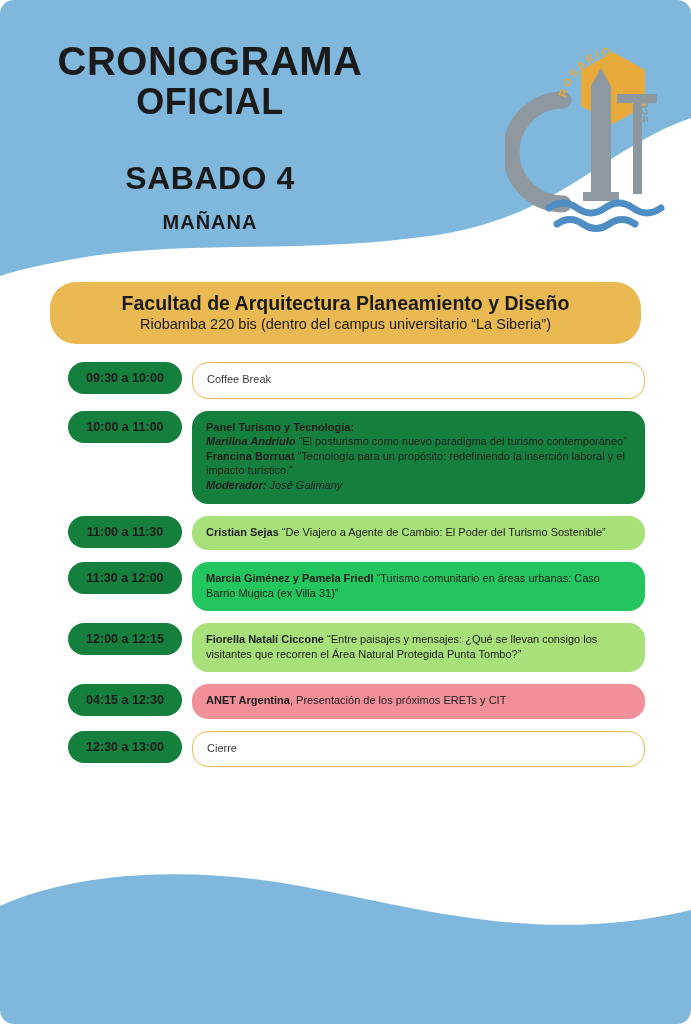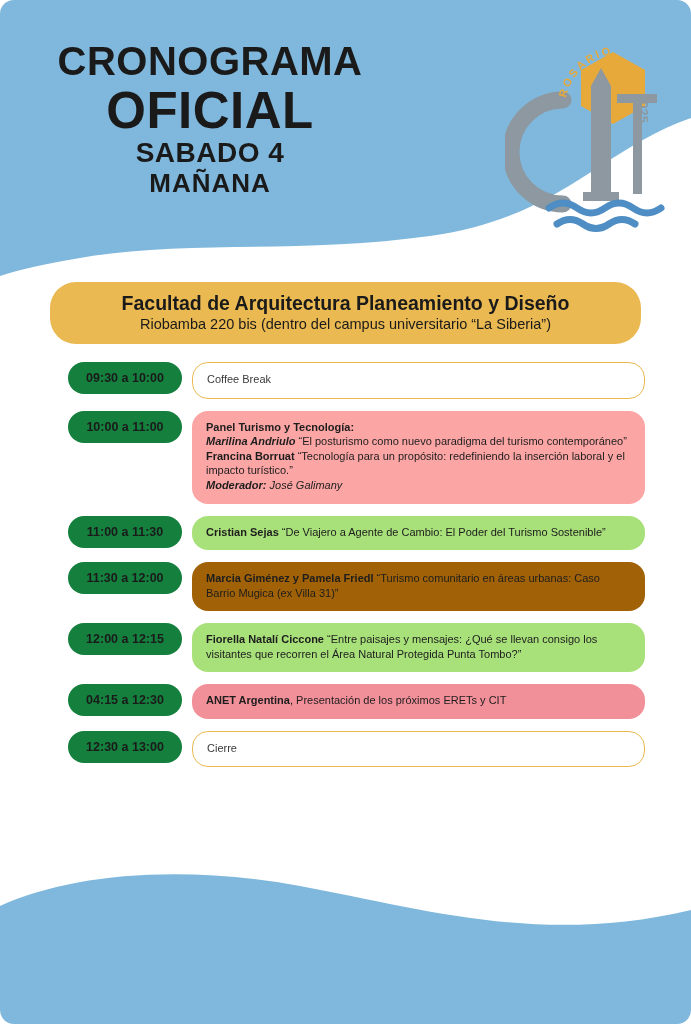--- a/index.html
+++ b/index.html
@@ -46,23 +46,23 @@
     text-align: center;
     z-index: 4;
   }
   .title-line {
     font-weight: bold;
     color: #1a1a1a;
     letter-spacing: 0.5px;
     line-height: 1.08;
   }
   .t1 { font-size: 40px; }
-  .t2 { font-size: 51px; }
-  .t3 { font-size: 28px; }
-  .t4 { font-size: 26px; margin-top: 0; letter-spacing: 1px; }
+  .t2 { font-size: 36px; }
+  .t3 { font-size: 32px; margin-top: 39px; }
+  .t4 { font-size: 20px; margin-top: 16px; letter-spacing: 1px; }
 
   
   .logo {
     position: absolute;
     top: 42px; right: 26px;
     width: 160px; height: 200px;
     z-index: 5;
   }
 
   
@@ -120,23 +120,23 @@
     padding: 9px 14px 11px;
     font-size: 11px;
     line-height: 1.32;
     color: #1d1d1d;
   }
   .entry.outline {
     background: #ffffff;
     border: 1.6px solid #eab952;
     color: #3a3a3a;
   }
-  .entry.purple { background: #fca5a5; }
+  .entry.purple { background: #15803d; }
   .entry.green  { background: #a8e07a; }
-  .entry.gray   { background: #a16207; }
+  .entry.gray   { background: #22c55e; }
   .entry.red    { background: #f2909a; }
 
   .line { display: block; }
 </style>
 </head>
 <body>
 
 <div class="page">
 
   <div class="top-band">

